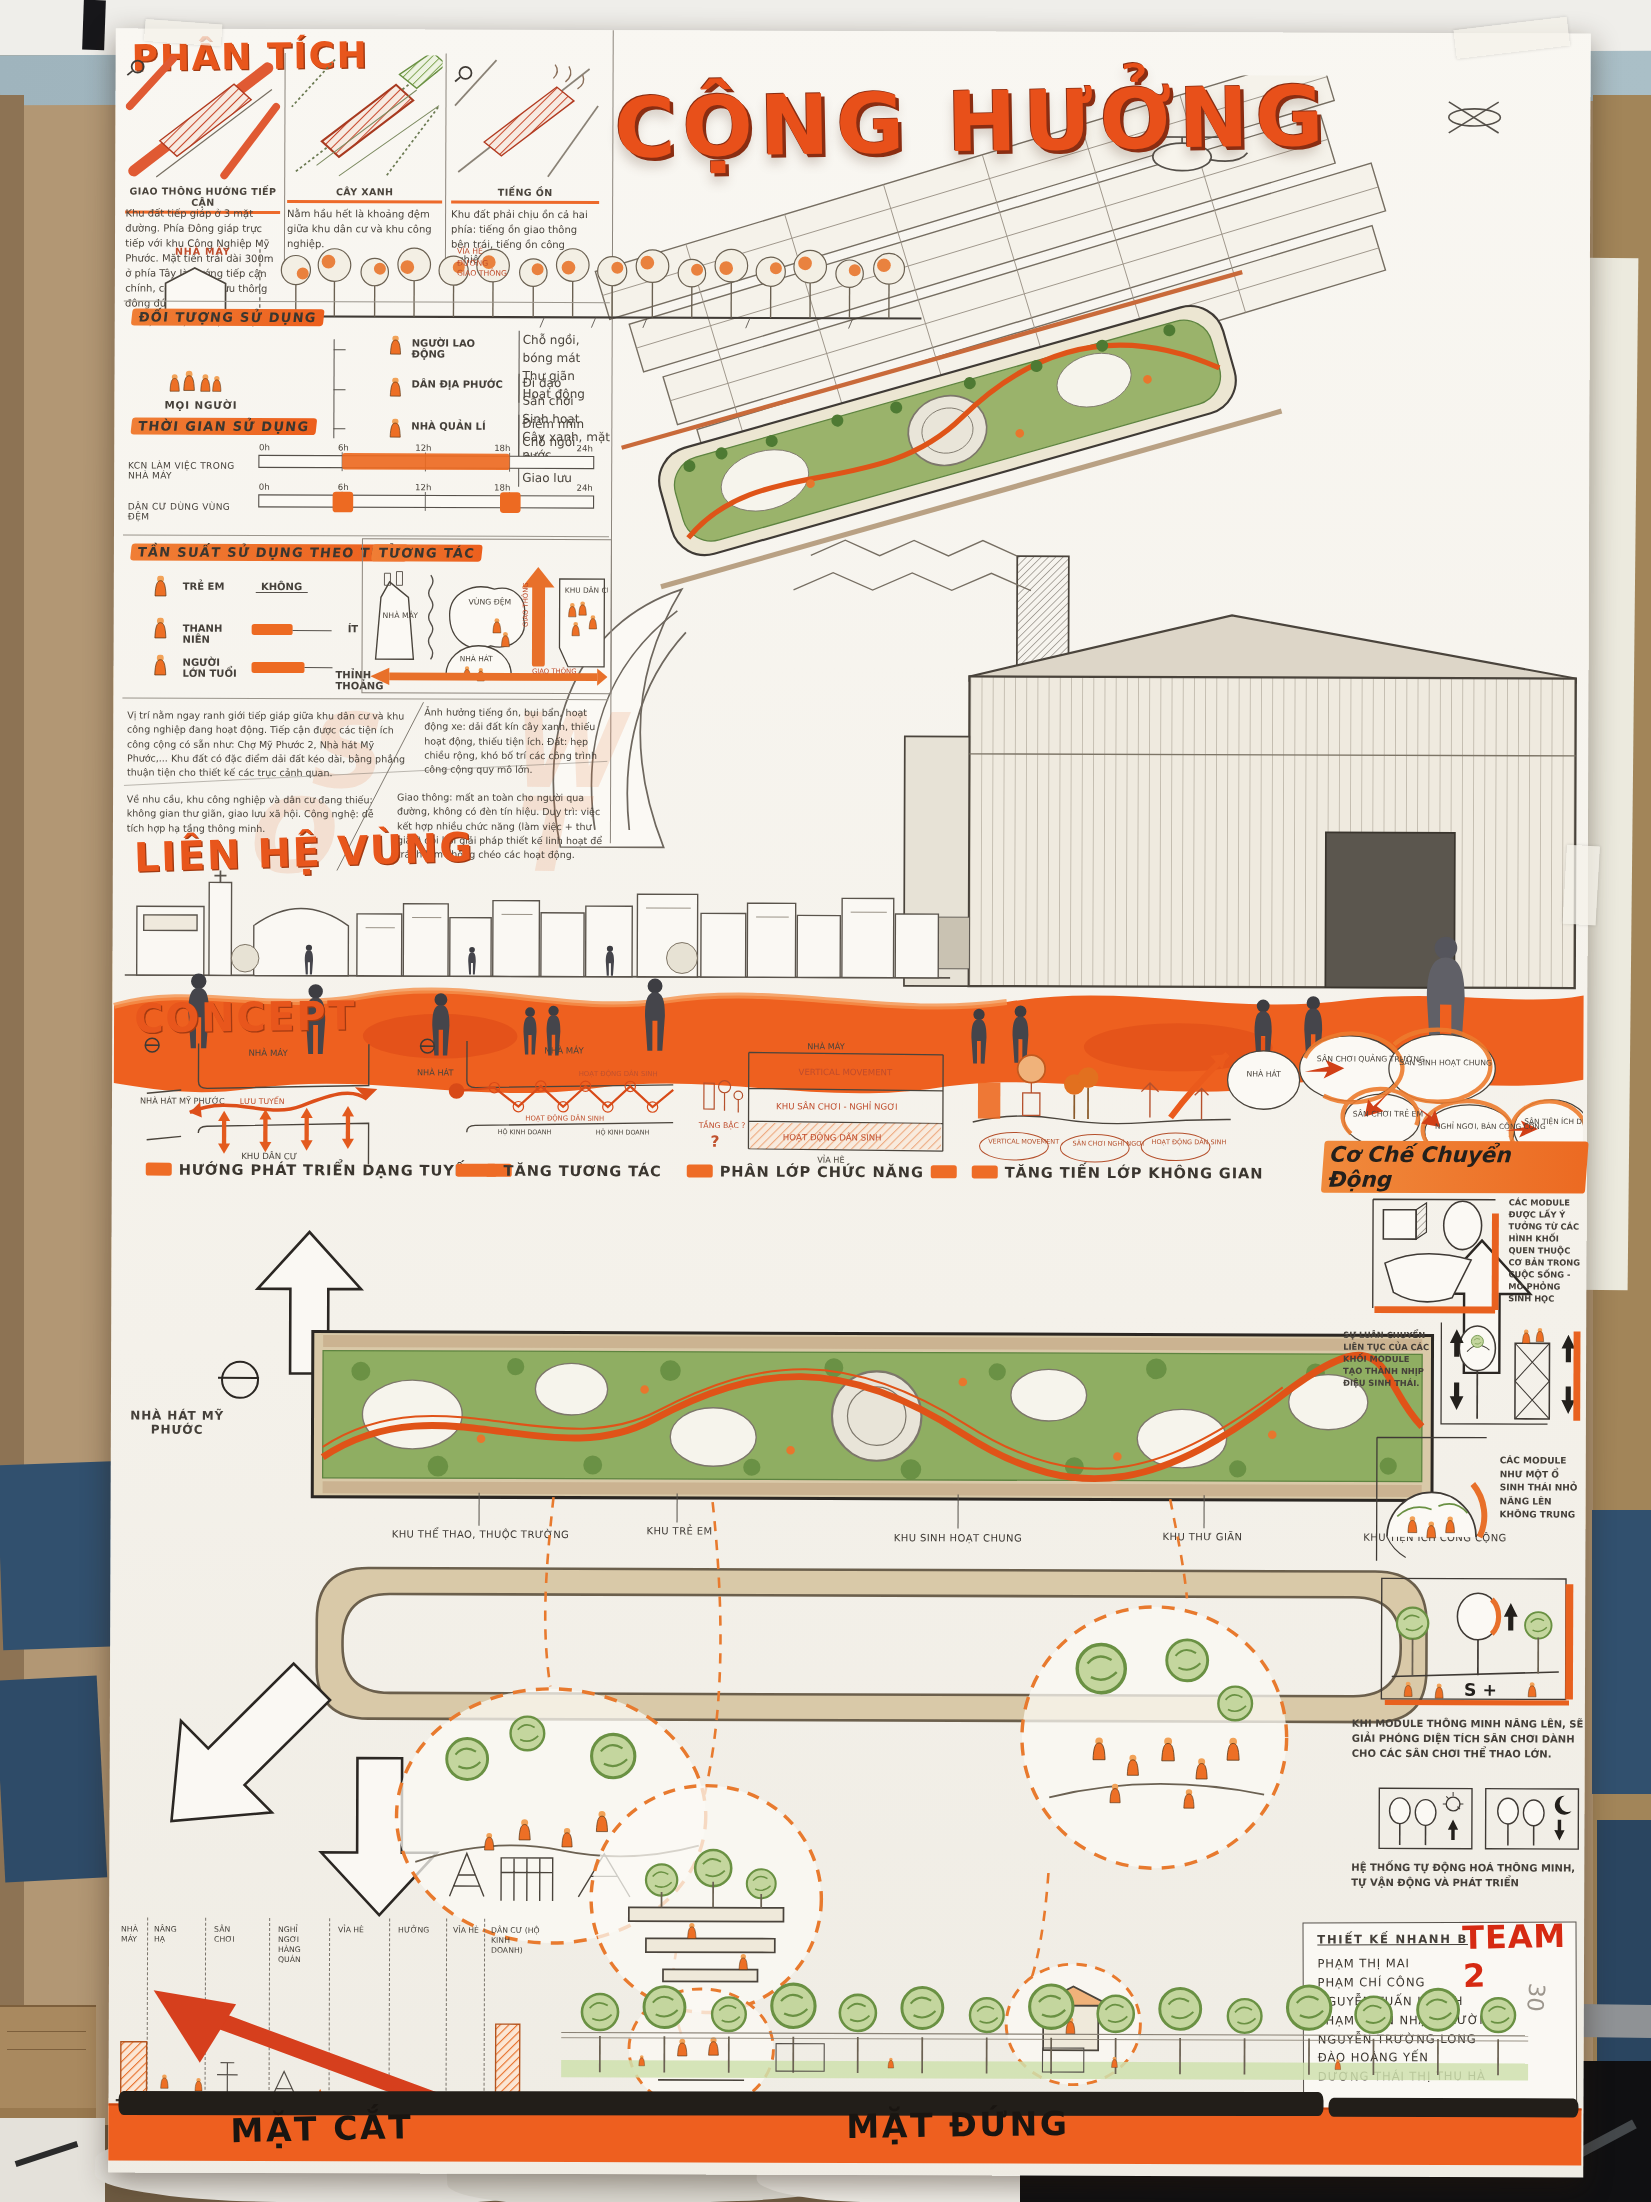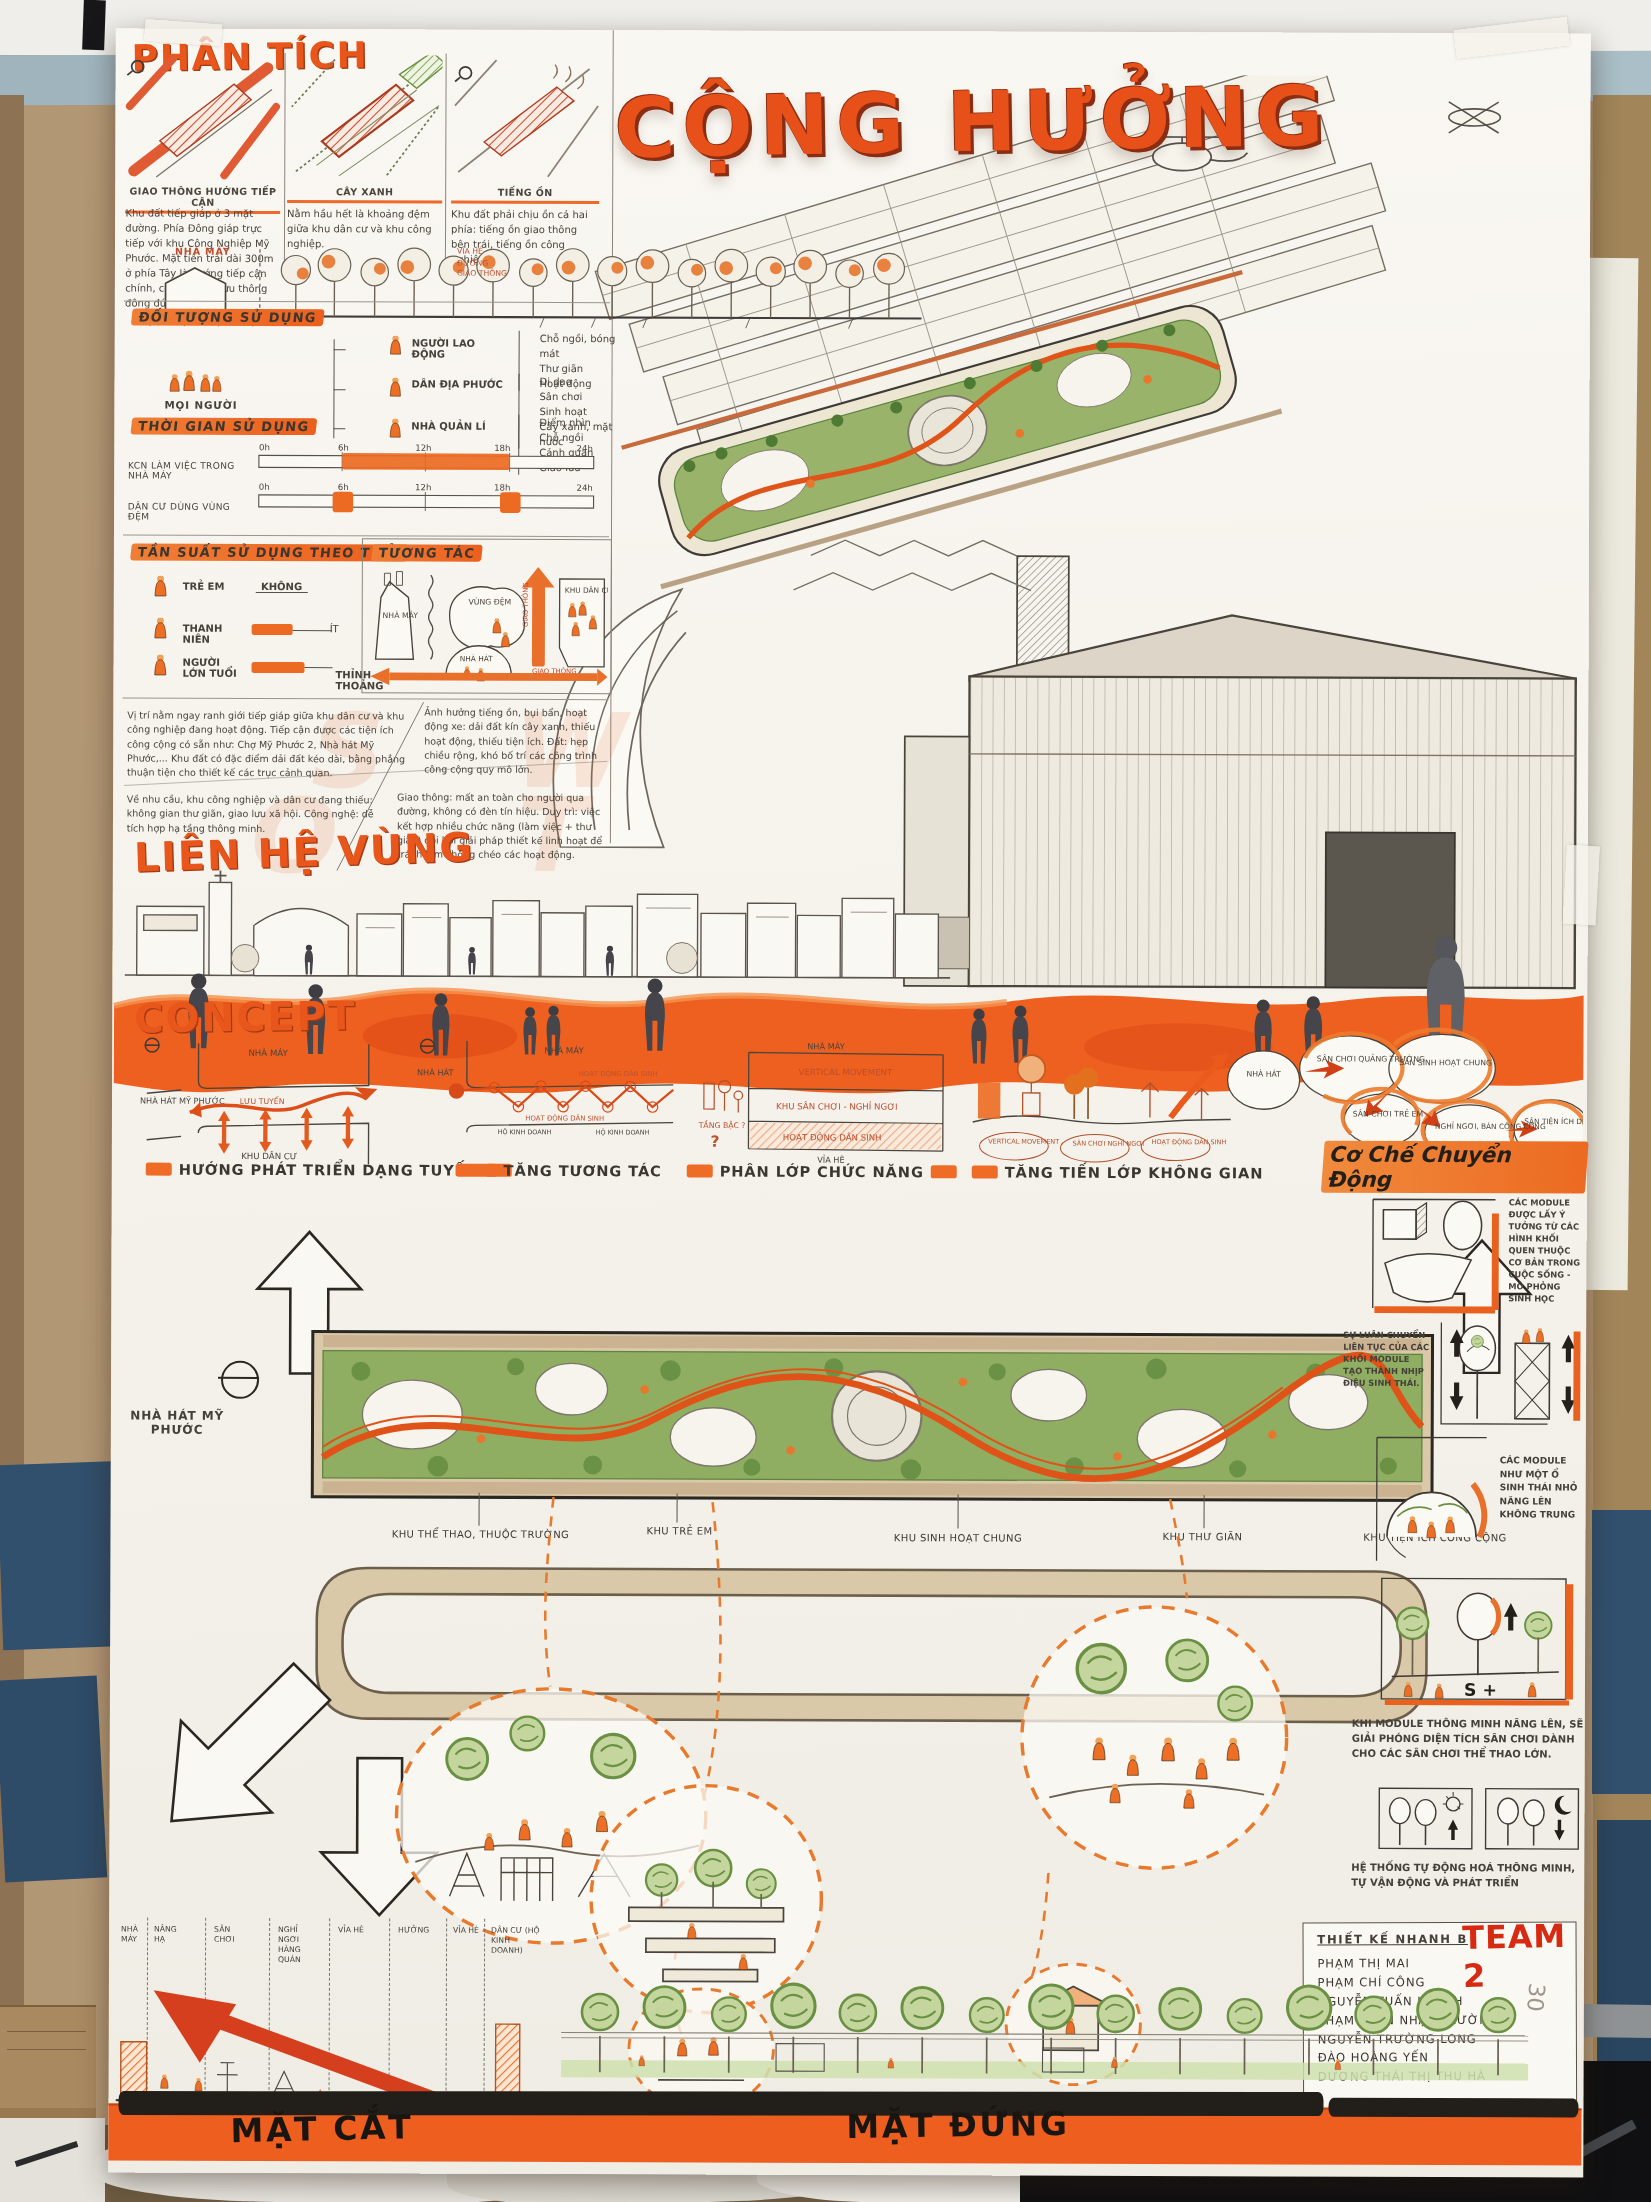--- a/index.html
+++ b/index.html
@@ -13,21 +13,21 @@
   .mkr-head{font-weight:800;color:#e8561c;letter-spacing:1.7px;
             text-shadow:1.3px 1.3px 0 #a23a12;transform:rotate(-1deg)}
   .cap{font-weight:700;font-size:9.5px;color:#4a443c;text-align:center;
        border-bottom:3.4px solid #ed6a2b;padding-bottom:2.6px;letter-spacing:0.4px}
   .smear{background:linear-gradient(90deg,#f07e35,#ec5f1d);border-radius:3.4px;
          padding:0.9px 6.9px;display:inline-block;transform:skewX(-6deg)}
   .sec-head{font-weight:700;font-size:13px;color:#3f3a35;letter-spacing:1.3px}
   .vline-dash{border-left:1.3px dashed #7a746b}
   .vline{border-left:1.3px solid #55504a}
   .tape{background:rgba(244,242,234,.75);box-shadow:0 0 3.4px rgba(0,0,0,.15)}
-  .needs{border-left:1.3px solid #55504a;padding-left:20px;font-size:10px;
+  .needs{border-left:1.3px solid #55504a;padding-left:3px;font-size:12px;
          line-height:1.5;color:#4a443c}
   .zone-label{font-size:10px;color:#3f3a35;text-align:center;letter-spacing:0.4px}
   .caption-row{display:flex;align-items:center;gap:6.9px;font-size:14.6px;
                font-weight:700;color:#3b362f;letter-spacing:0.9px;white-space:nowrap}
   .caption-row .bar{height:13.8px;flex:1;background:linear-gradient(90deg,#f0science?,#ec5f1d);
                     background:#ee6c26;border-radius:2.6px;min-width:26px}
   .brush{font-weight:900;color:#191511;letter-spacing:2.6px}
   .sw-faint{position:absolute;font-size:103px;font-weight:700;color:rgba(232,120,60,.16);
             font-style:italic}
   .poster{position:absolute;left:112px;top:31px;width:1475px;height:2144px;
@@ -406,21 +406,21 @@
       <use href="#figSym"></use>
     </svg>
   <div class="abs hand" style="left:69px;top:552px;font-size:10px;font-weight:700">TRẺ EM</div>
   <div class="abs hand" style="left:142px;top:552px;font-size:10px;font-weight:700;border-bottom:1.7px solid #55504a;padding:0 5.2px">KHÔNG</div>
   <svg class="abs" style="left:39px;top:589px" width="15.5" height="22.4" viewBox="0 0 12 22">
       <use href="#figSym"></use>
     </svg>
   <div class="abs hand" style="left:69px;top:594px;font-size:10px;font-weight:700;width:60px">THANH NIÊN</div>
   <div class="abs" style="left:138px;top:595px;width:41px;height:11.2px;background:#ed6a22;border-radius:2.6px"></div>
   <div class="abs" style="left:179px;top:601px;width:39px;border-top:1.3px solid #55504a"></div>
-  <div class="abs hand" style="left:216px;top:594px;font-size:10px;font-weight:400">ÍT</div>
+  <div class="abs hand" style="left:234px;top:594px;font-size:10px;font-weight:700">ÍT</div>
   <svg class="abs" style="left:39px;top:626px" width="15.5" height="22.4" viewBox="0 0 12 22">
       <use href="#figSym"></use>
     </svg>
   <div class="abs hand" style="left:69px;top:628px;font-size:10px;font-weight:700;width:60px">NGƯỜI LỚN TUỔI</div>
   <div class="abs" style="left:138px;top:633px;width:53px;height:11.2px;background:#ed6a22;border-radius:2.6px"></div>
   <div class="abs" style="left:191px;top:638px;width:27.5px;border-top:1.3px solid #55504a"></div>
   <div class="abs hand" style="left:222px;top:640px;font-size:10px;font-weight:700;width:69px">THỈNH THOẢNG</div>
 
   <div class="abs" style="left:248px;top:509px;width:248px;height:153px;border:0.9px solid #8c857c"></div>
   <div class="abs sec-head" style="left:258px;top:515px">

